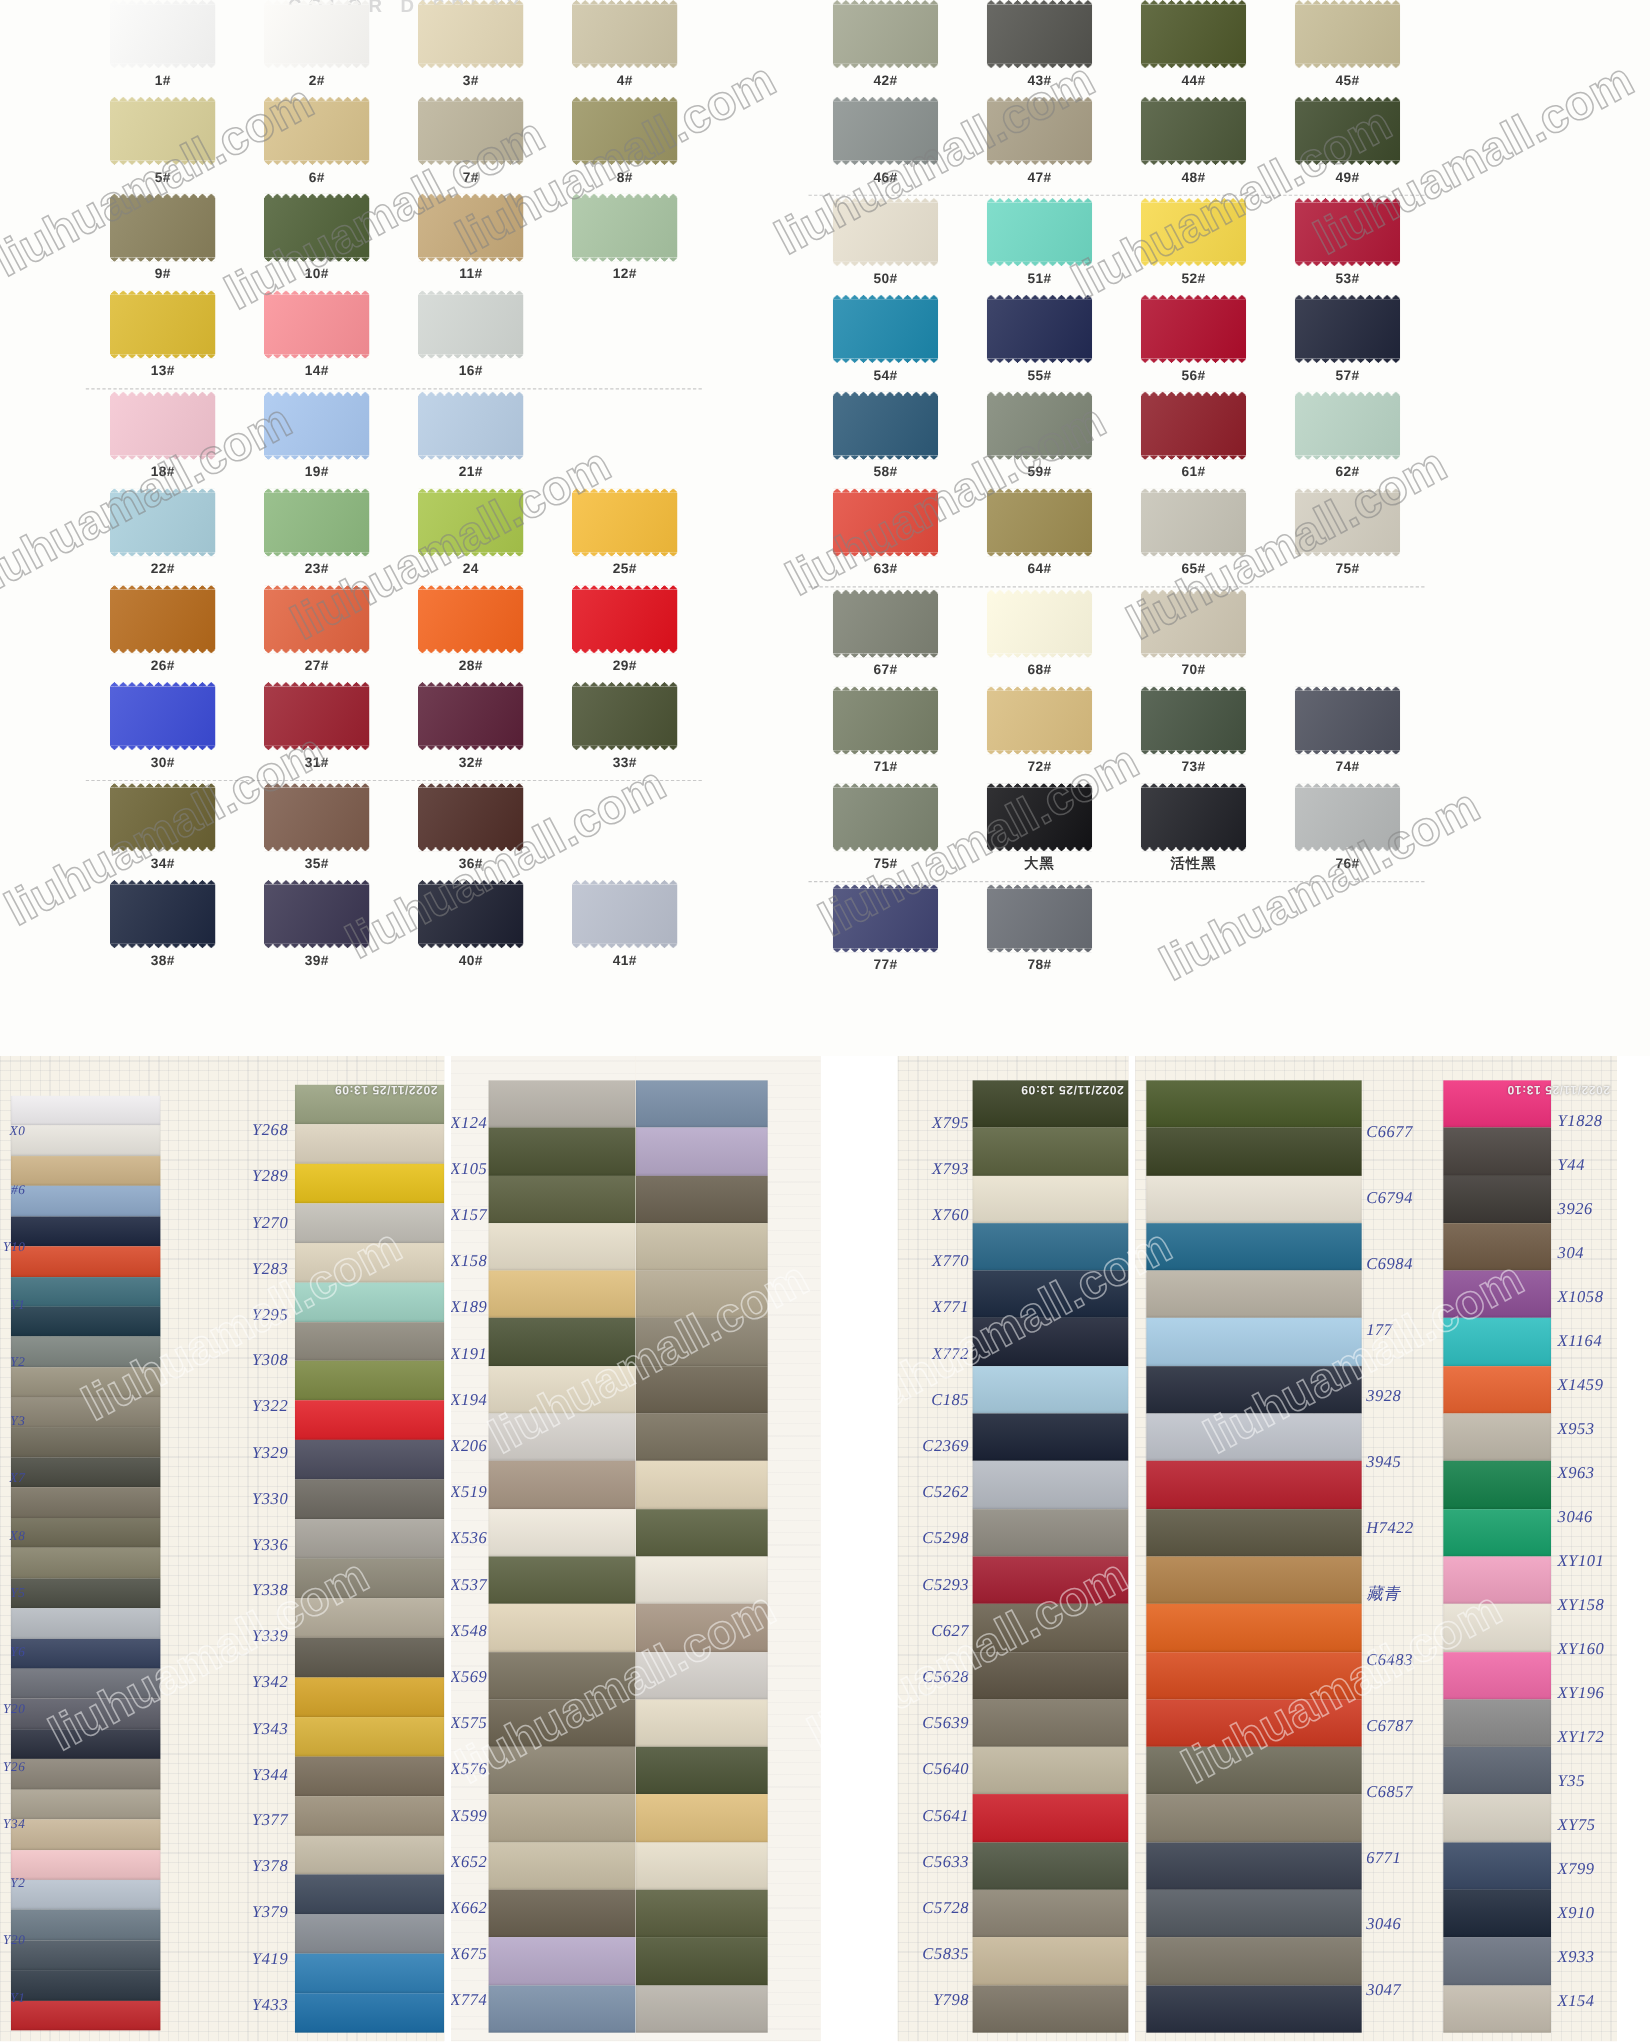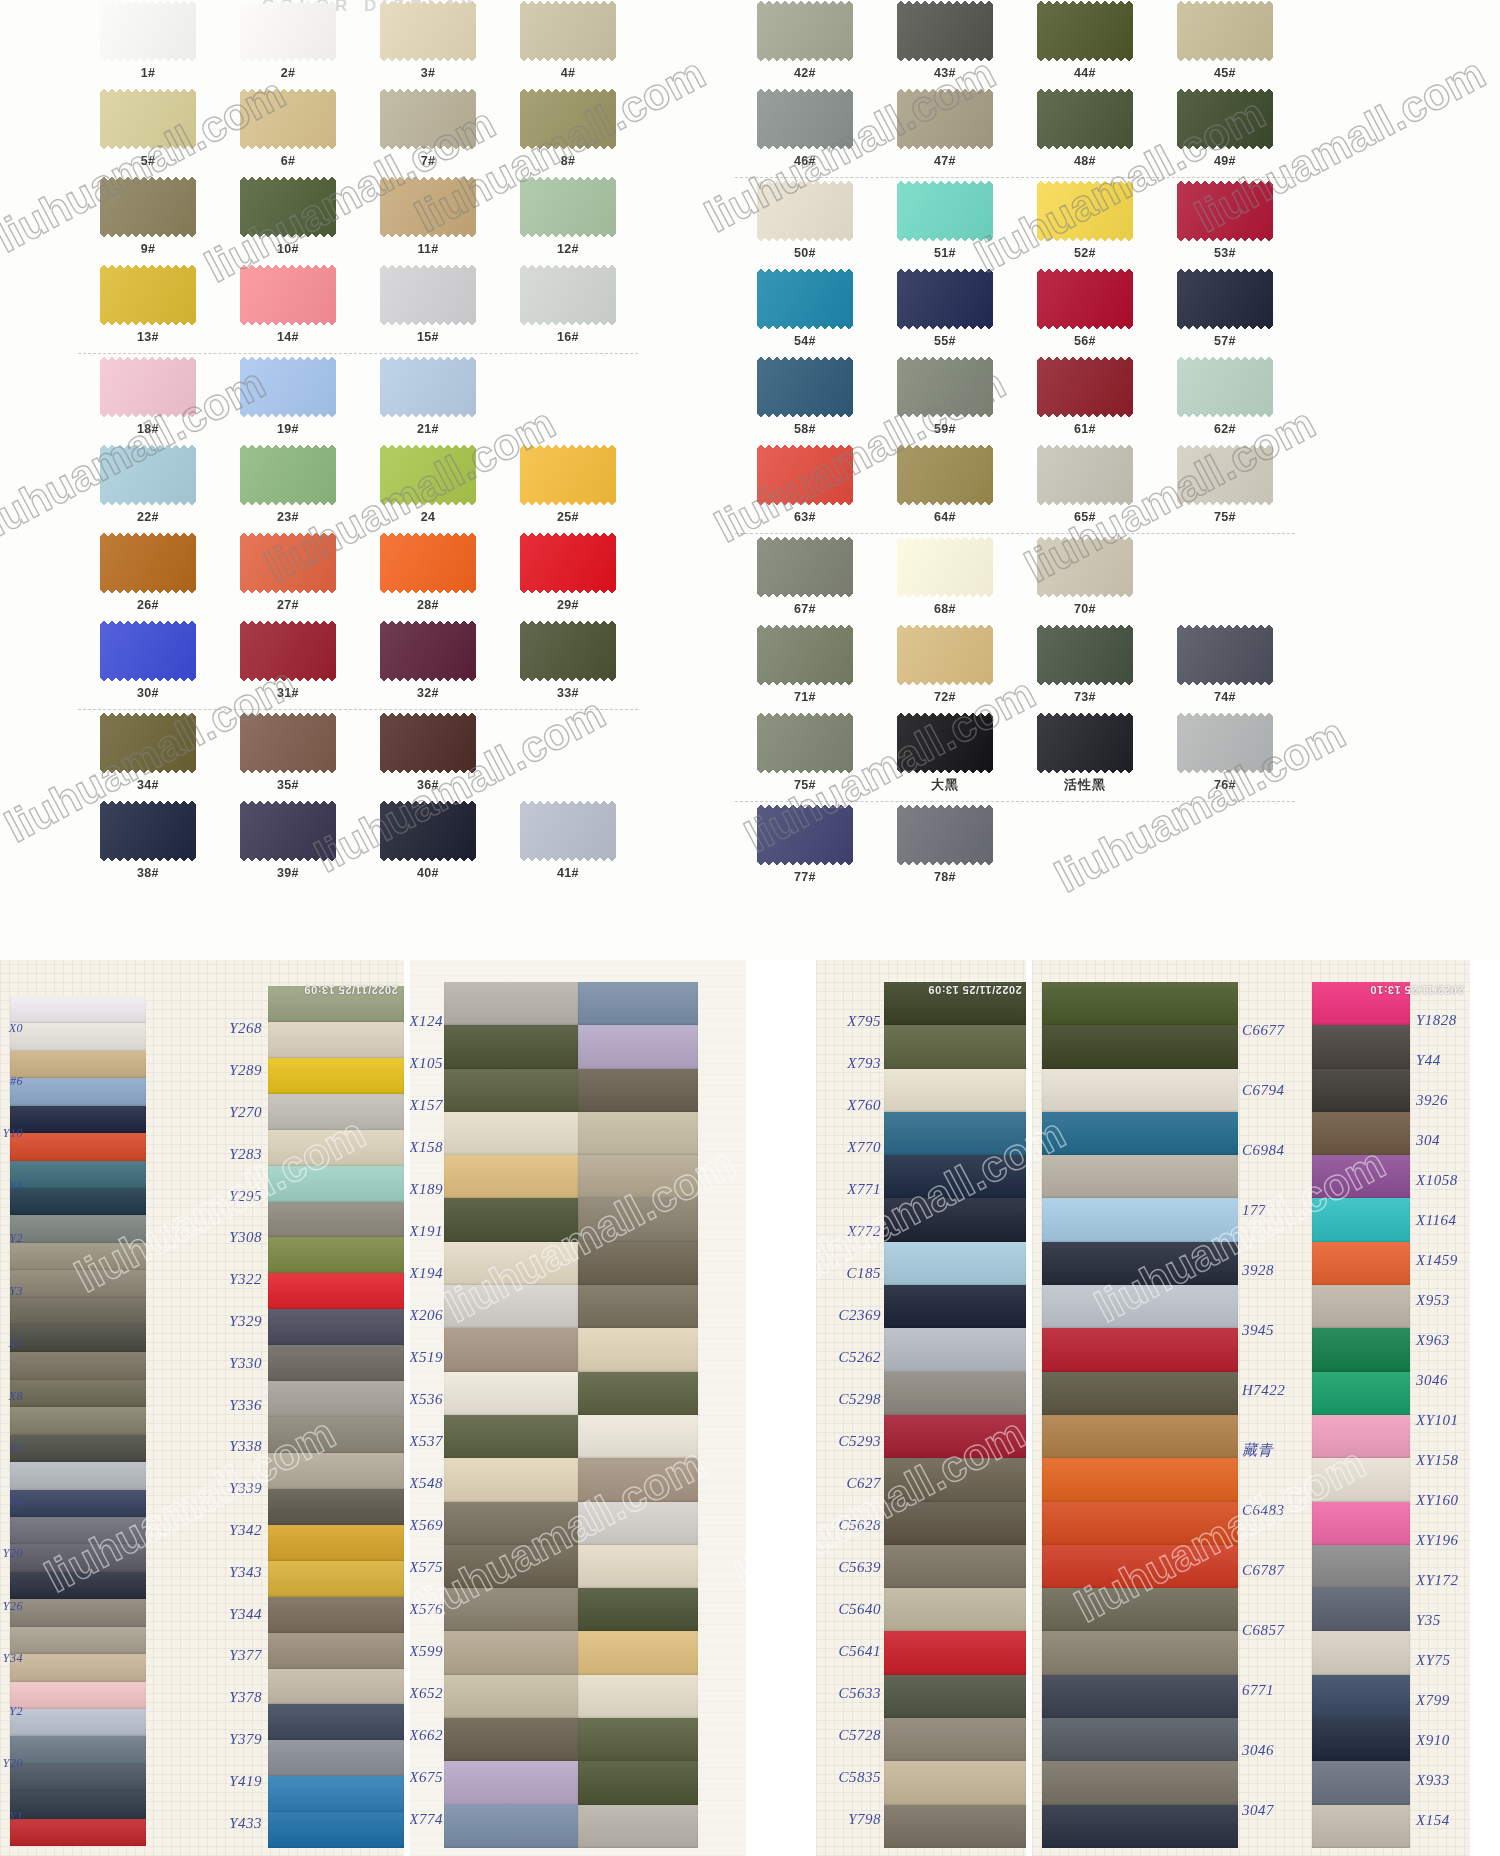--- a/index.html
+++ b/index.html
@@ -275,24 +275,20 @@
           </div>
         </div>
         <div class="swatch-row">
           <div class="cell">
             <div class="sw" style="--c: #ddbb31;"></div>
             <div class="sw-label">13#</div>
           </div>
           <div class="cell">
             <div class="sw" style="--c: #fa9097;"></div>
             <div class="sw-label">14#</div>
-          </div>
-          <div class="cell">
-            <div class="sw" style="--c: #d3d3d6;"></div>
-            <div class="sw-label">15#</div>
           </div>
           <div class="cell">
             <div class="sw" style="--c: #d2d7d3;"></div>
             <div class="sw-label">16#</div>
           </div>
         </div>
         <div class="divider"></div>
         <div class="swatch-row">
           <div class="cell">
             <div class="sw" style="--c: #f4c5d1;"></div>

